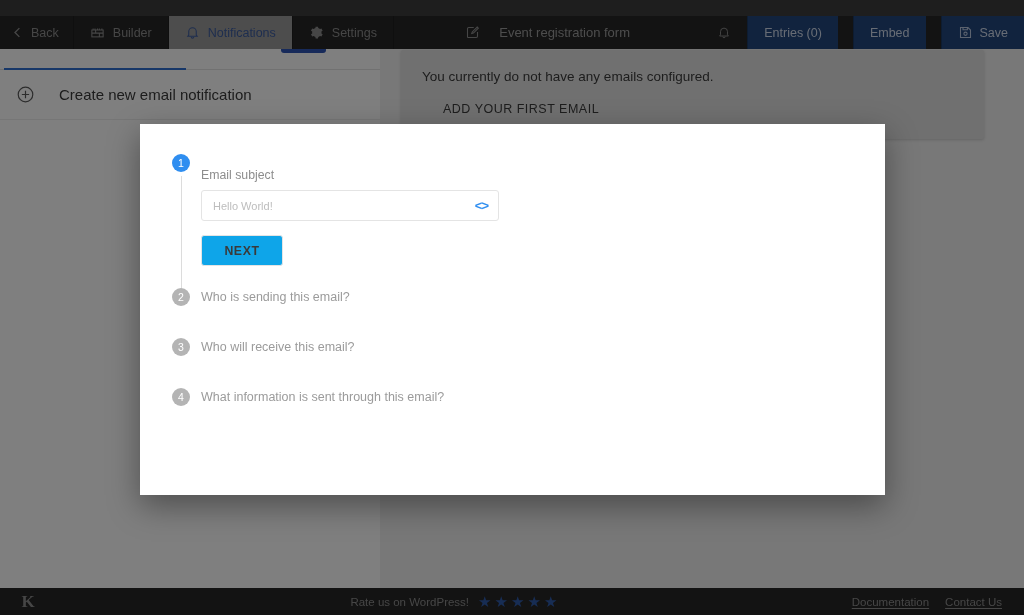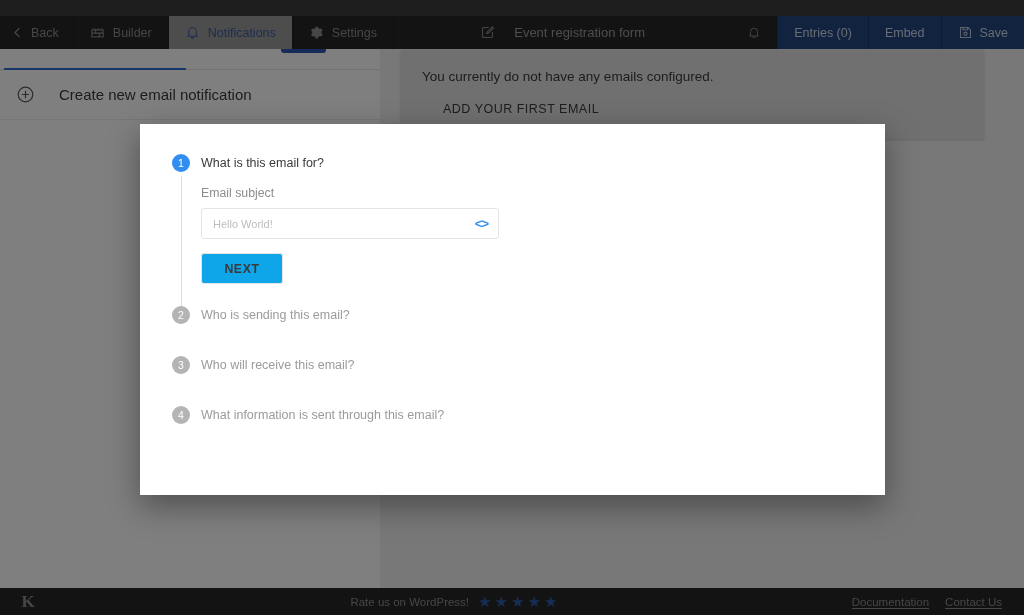--- a/index.html
+++ b/index.html
@@ -47,21 +47,21 @@
     display: flex; align-items: center; gap: 19px;
     color: #9b9b9b; font-size: 13px;
     padding: 0 14px; border: 0;
   }
   .tb-bell {
     display: flex; align-items: center; justify-content: center;
     width: 46px; border: 0;
   }
   .tb-bell svg { width: 14px; height: 15px; color: #8d8d8d; }
 
-  .tb-right { display: flex; align-items: stretch; }
+  .tb-right { display: flex; align-items: stretch; gap: 15px; }
   .tb-blue {
     display: flex; align-items: center; justify-content: center; gap: 7px;
     background: #23477d;
     color: #cfd9ea;
     font-size: 12.5px;
     padding: 0 16px;
     border-left: 1px solid #1b3863;
   }
   .tb-blue .tb-ico { color: #b8c6de; }
 
@@ -376,21 +376,20 @@
   </div>
 
   <div class="overlay"></div>
 
   <div class="modal">
     <div class="steps">
 
       <div class="step active">
         <div class="step-dot on">1</div>
         <div class="step-line"></div>
-        <div class="step-title">What is this email for?</div>
         <div class="step-body">
           <div class="field-label">Email subject</div>
           <div class="subject-row">
             <input class="subject-input" type="text" placeholder="Hello World!" style="">
             <span class="code-ico">&lt;&gt;</span>
           </div>
           <button class="next-btn">NEXT</button>
         </div>
       </div>
 

